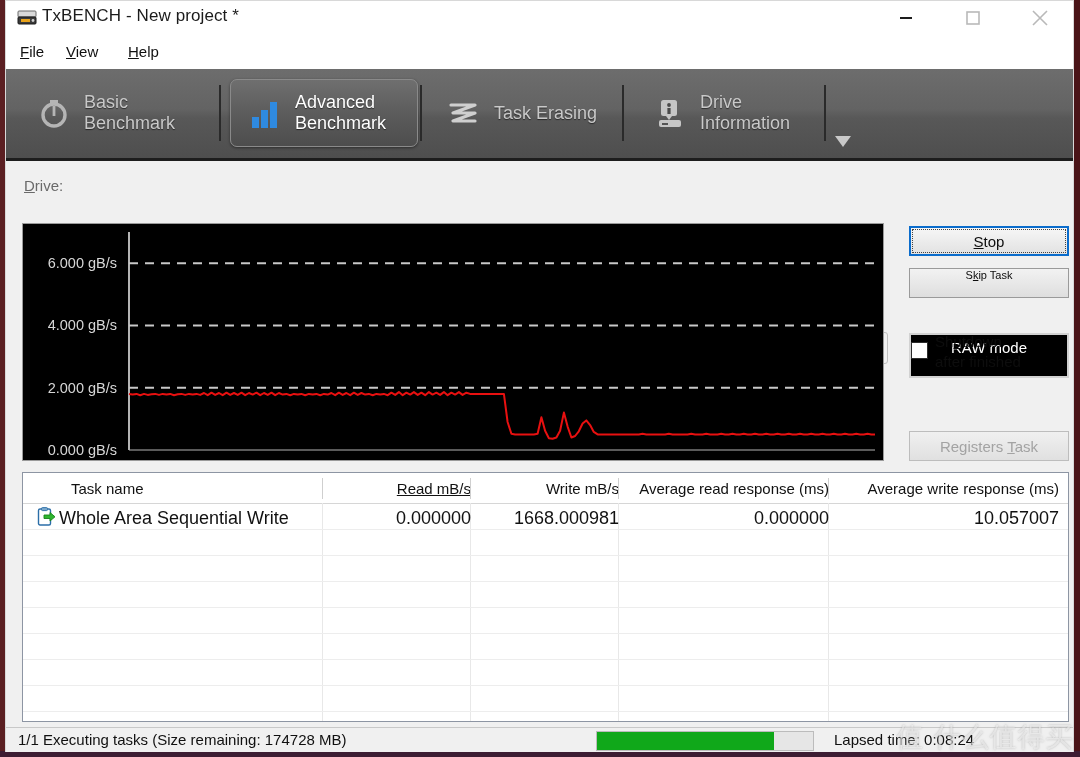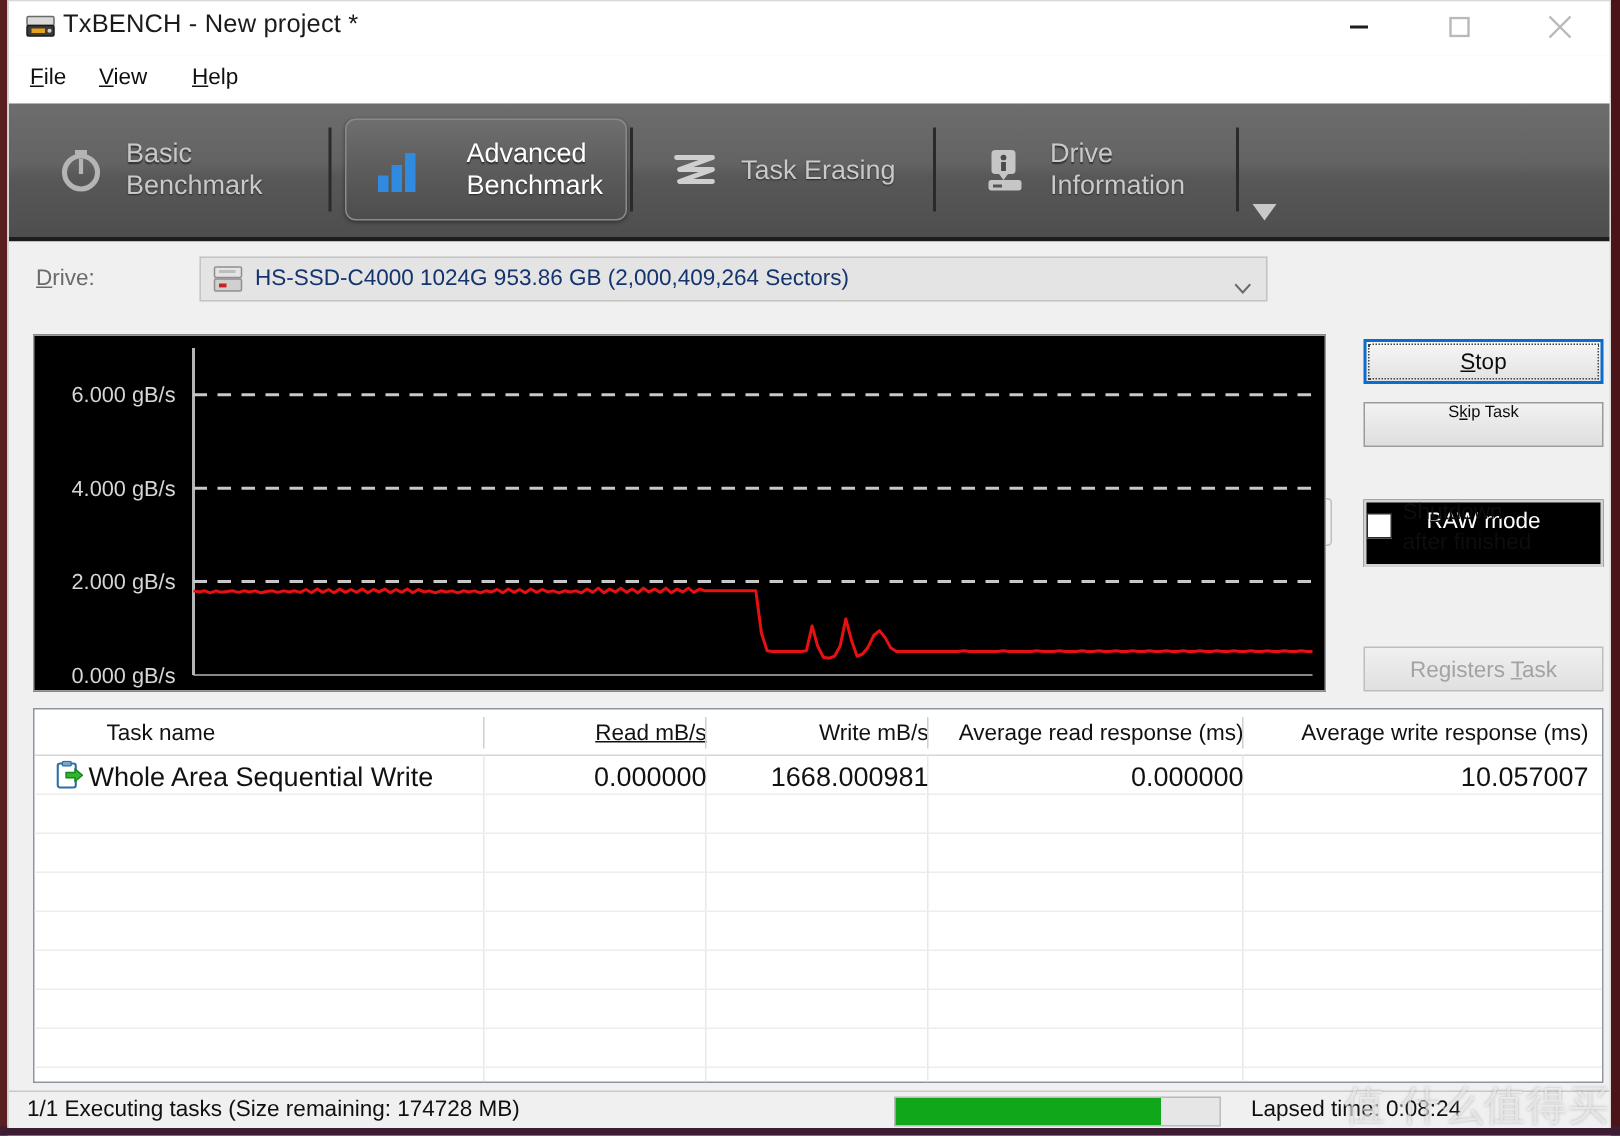--- a/index.html
+++ b/index.html
@@ -70,21 +70,21 @@
     font-size:18px;line-height:21px;color:#c9c9c9;white-space:pre-line;
     text-shadow:0 1px 1px rgba(0,0,0,.55);
   }
   .tab.active{
     background:linear-gradient(to bottom,#6f6f6f 0%,#5c5c5c 50%,#4d4d4d 100%);
     border:1px solid #8a8a8a;border-radius:7px;
     box-shadow:0 1px 3px rgba(0,0,0,.45);
   }
   .tab.active .tlabel{color:#ffffff;}
   .t-basic{left:14px;width:210px;padding-left:14px;}
-  .t-adv{left:224px;width:188px;padding-left:14px;gap:16px;}
+  .t-adv{left:224px;width:188px;padding-left:14px;}
   .t-erase{left:424px;width:190px;padding-left:14px;}
   .t-drive{left:630px;width:190px;padding-left:14px;}
   .tsep{position:absolute;top:16px;width:2px;height:56px;background:#2a2a2a;}
   .tsep.s1{left:213px;}
   .tsep.s2{left:414px;}
   .tsep.s3{left:616px;}
   .tsep.s4{left:818px;}
   .tmore{
     position:absolute;left:824px;top:62px;width:26px;height:20px;cursor:default;
   }
@@ -304,36 +304,20 @@
       <div class="tmore">
         <svg width="26" height="20" viewBox="0 0 26 20">
             <path d="M5 5 L21 5 L13 16 Z" fill="#c9c9c9"></path>
           </svg>
       </div>
     </div>
 
     <div class="driverow">
       <div class="drivelabel"><u>D</u><span>rive:</span></div>
 
-      <div class="drivecombo">
-        <span class="dicon">
-          <svg width="22" height="19" viewBox="0 0 22 19">
-            <rect x="2" y="1" width="18" height="7" rx="1" fill="#e4e4e4" stroke="#8e8e8e"></rect>
-            <rect x="5" y="3" width="11" height="2" fill="#bdbdbd"></rect>
-            <rect x="2" y="9" width="18" height="8" rx="1" fill="#d0d0d0" stroke="#8e8e8e"></rect>
-            <rect x="5" y="12" width="5" height="2.6" fill="#cc2020"></rect>
-          </svg>
-        </span>
-        <span class="dtext">HS-SSD-C4000 1024G  953.86 GB (2,000,409,264 Sectors)</span>
-        <span class="darrow">
-          <svg width="11" height="7" viewBox="0 0 11 7">
-              <path d="M0.5 0.5 L5.5 6 L10.5 0.5" fill="none" stroke="#6a6a6a" stroke-width="1.3"></path>
-            </svg>
-        </span>
-      </div>
 
       <div class="refreshbtn">
         <svg width="30" height="28" viewBox="0 0 30 28">
           <path d="M21 14 A6.5 6.5 0 1 1 15 7.5" fill="none" stroke="#9c9c9c" stroke-width="2.1" stroke-linecap="round"></path>
           <path d="M21.5 7 L21.5 13.5 L15 13.5" fill="none" stroke="#9c9c9c" stroke-width="2.1" stroke-linejoin="round"></path>
         </svg>
       </div>
 
       <div class="rawbtn">RAW mode</div>
     </div>

